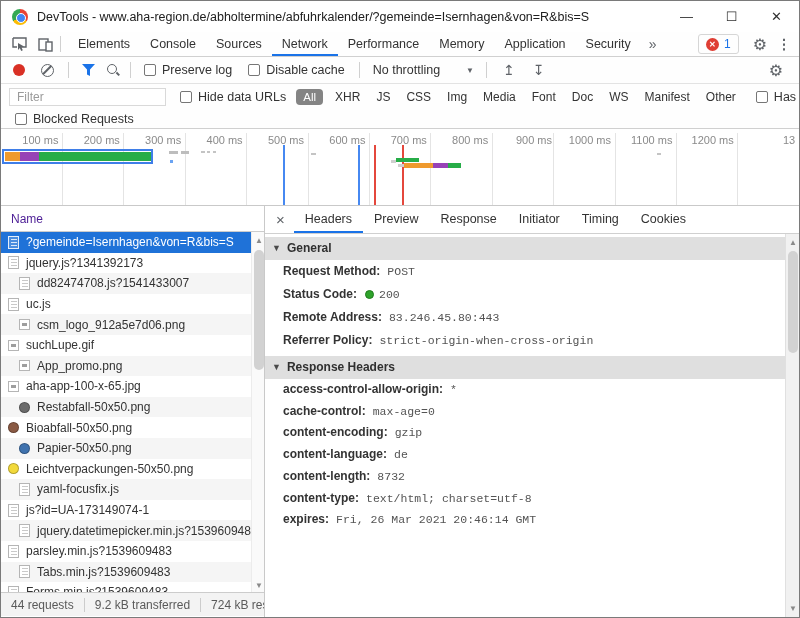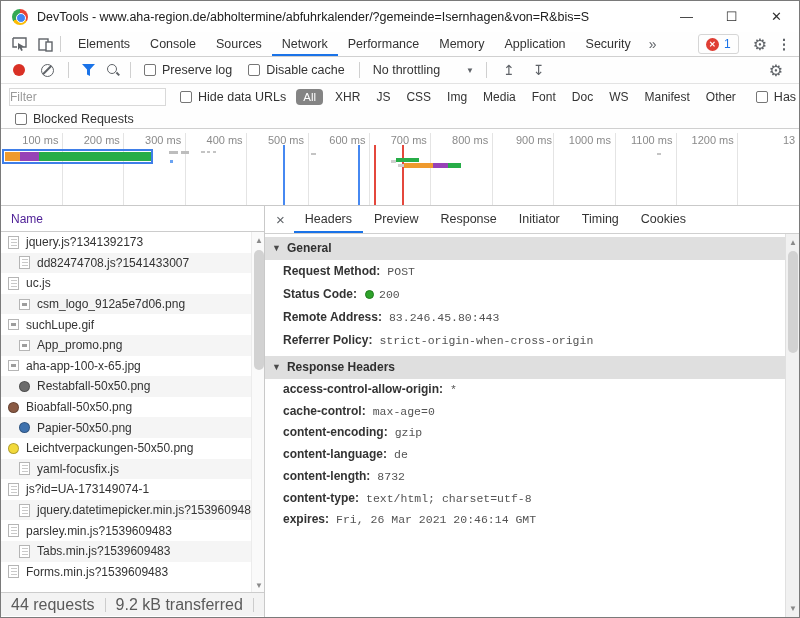--- a/index.html
+++ b/index.html
@@ -45,21 +45,21 @@
   .cb { width:12px; height:12px; border:1px solid #767676; border-radius:2px; background:#fff; flex:0 0 auto; }
   .cb-label { font-size:12.5px; color:#333; margin-left:6px; white-space:nowrap; }
   .cb-group { display:flex; align-items:center; }
   .throttle { display:flex; align-items:center; font-size:12.5px; color:#333; }
   .dd-arrow { font-size:8px; color:#5f6368; margin-left:26px; }
   .arrow-glyph { font-size:14px; color:#5f6368; padding:0 9px; }
   .toolbar-gear-right { margin-left:auto; margin-right:8px; }
 
   
   .filter-bar { position:absolute; top:83px; left:0; right:0; height:25px; background:#fefefe; display:flex; align-items:center; }
-  .filter-input { width:157px; height:18px; margin-left:8px; border:1px solid #d9d9d9; font-size:12px; padding:0 0;
+  .filter-input { width:157px; height:18px; margin-left:8px; border:1px solid #d9d9d9; font-size:12px; padding:0 7px;
     color:#333; font-family:"Liberation Sans", sans-serif; }
   .filter-input::placeholder { color:#9a9a9a; }
   .type-chip { font-size:11.5px; color:#fff; background:#848484; border-radius:4px; padding:2px 7px; margin:0 4px 0 10px; }
   .type-item { font-size:12px; color:#333; padding:0 8px; }
   .blocked-row { position:absolute; top:108px; left:0; right:0; height:20px; background:#fefefe; border-bottom:1px solid #d0d0d0;
     display:flex; align-items:center; }
   .blocked-row .cb { margin-left:14px; }
 
   
   .overview { position:absolute; top:128px; left:0; right:0; height:77px; background:#fff; border-bottom:1px solid #c9c9c9; overflow:hidden; }
@@ -83,21 +83,21 @@
   .req-row.selected .icon-doc { border-color:rgba(255,255,255,.85); background:rgba(255,255,255,.2); }
   .req-row.selected .icon-doc::after { background:repeating-linear-gradient(rgba(255,255,255,.8) 0 1px, transparent 1px 3px); }
   .icon-image { height:11px; position:relative; }
   .icon-image::after { content:""; position:absolute; left:2px; top:3px; width:5px; height:3px; background:#9e9e9e; }
   .icon-circle { width:11px; height:11px; border-radius:50%; border:1px solid rgba(0,0,0,.25); flex:0 0 auto; }
   .left-scroll { position:absolute; top:26px; left:250px; width:14px; height:362px; background:#fafafa; border-left:1px solid #ececec; }
   .scroll-arrow { position:absolute; left:0; width:14px; text-align:center; font-size:8px; color:#8a8a8a; }
   .scroll-thumb { position:absolute; left:2px; width:10px; background:#d2d2d2; border-radius:5px; }
   .status-bar { position:absolute; left:0; right:0; bottom:1px; height:24px; background:#f3f3f3; border-top:1px solid #ccc;
     display:flex; align-items:center; overflow:hidden; white-space:nowrap; }
-  .status-item { font-size:16px; color:#5a5a5a; padding:0 10px; flex:0 0 auto;text-align:right; }
+  .status-item { font-size:12px; color:#5a5a5a; padding:0 10px; flex:0 0 auto;text-align:right; }
   .status-sep { width:1px; height:14px; background:#ccc; flex:0 0 auto; }
 
   .panel-divider { position:absolute; top:205px; bottom:0; left:263px; width:1px; background:#c9c9c9; }
 
   
   .right-panel { position:absolute; top:205px; left:264px; right:0; bottom:0; background:#fff; }
   .detail-tabs { height:28px; display:flex; align-items:center; border-bottom:1px solid #d0d0d0; background:#fff; }
   .close-x { font-size:15px; color:#5f6368; padding:0 9px 0 11px; }
   .detail-tab { padding:0 11px; height:27px; line-height:27px; font-size:12.5px; color:#333; }
   .detail-tab.active { border-bottom:2px solid #1a73e8; }
@@ -278,20 +278,24 @@
       <div class="ov-mark" style="left: 395px; top: 29px; width: 23px; height: 4px; background: rgb(39, 173, 72);"></div>
       <div class="ov-mark" style="left: 397px; top: 35px; width: 6px; height: 3px; background: rgb(207, 207, 207);"></div>
       <div class="ov-mark" style="left: 403px; top: 34px; width: 29px; height: 5px; background: rgb(239, 154, 46);"></div>
       <div class="ov-mark" style="left: 432px; top: 34px; width: 15px; height: 5px; background: rgb(151, 66, 182);"></div>
       <div class="ov-mark" style="left: 447px; top: 34px; width: 13px; height: 5px; background: rgb(39, 173, 72);"></div>
     </div>
 
   <div class="left-panel">
     <div class="name-header">Name</div>
     <div class="request-list" id="request-list">
+        <div class="req-row selected">
+          <span class="icon-doc"></span>
+          <span>?gemeinde=Isernhagen&amp;von=R&amp;bis=S</span>
+        </div>
         <div class="req-row">
           <span class="icon-script"></span>
           <span>jquery.js?1341392173</span>
         </div>
         <div class="req-row stripe">
           <span class="icon-script"></span>
           <span>dd82474708.js?1541433007</span>
         </div>
         <div class="req-row">
           <span class="icon-script"></span>

